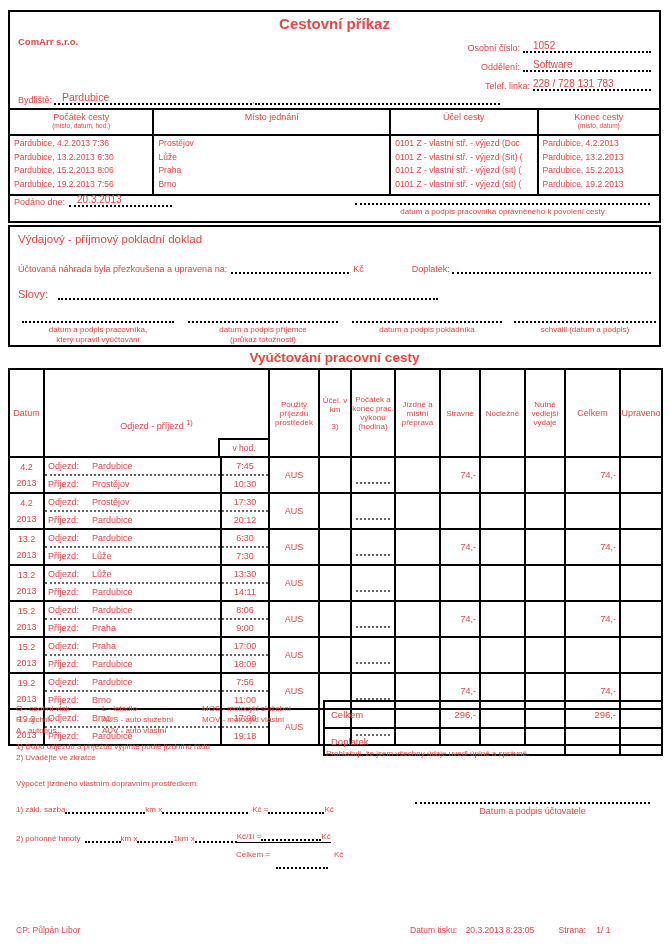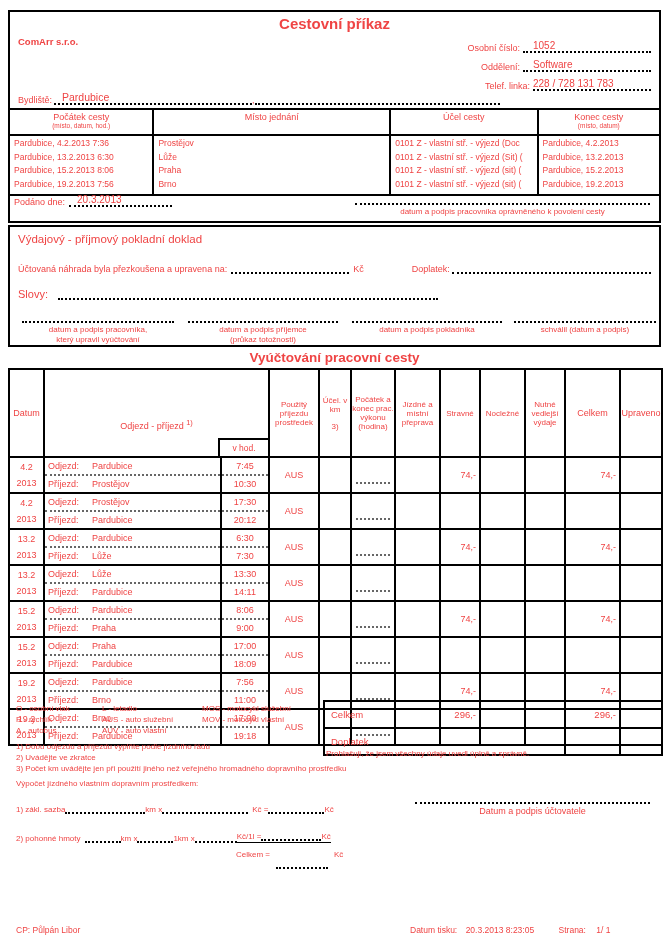--- a/index.html
+++ b/index.html
@@ -518,21 +518,20 @@
     </div>
     <div class="abs" style="left:186px;top:0;width:120px;">
       <div>MOS - motocykl služební</div>
         <div>MOV - motocykl vlastní</div>
     </div>
   </div>
 
   <div class="abs small" style="left:16px;top:741px;width:430px;">
     <div>1) Dobu odjezdu a příjezdu vyplňte podle jízdního řádu</div>
     <div>2) Uvádějte ve zkratce</div>
-    <div>3) Počet km uvádějte jen při použití jiného než veřejného hromadného dopravního prostředku</div>
   </div>
 
   <div class="abs small" style="left:326px;top:748px;">Prohlašuji, že jsem všechny údaje uvedl úplně a správně.</div>
 
   <div class="abs" style="left:16px;top:778px;width:385px;">
     <div class="small">Výpočet jízdného vlastním dopravním prostředkem:</div>
     <div class="calcrow" style="margin-top:14px;">
       <span>1) zákl. sazba</span>
         <span class="dot" style="width:80px;"></span>
       <span>km x</span>

